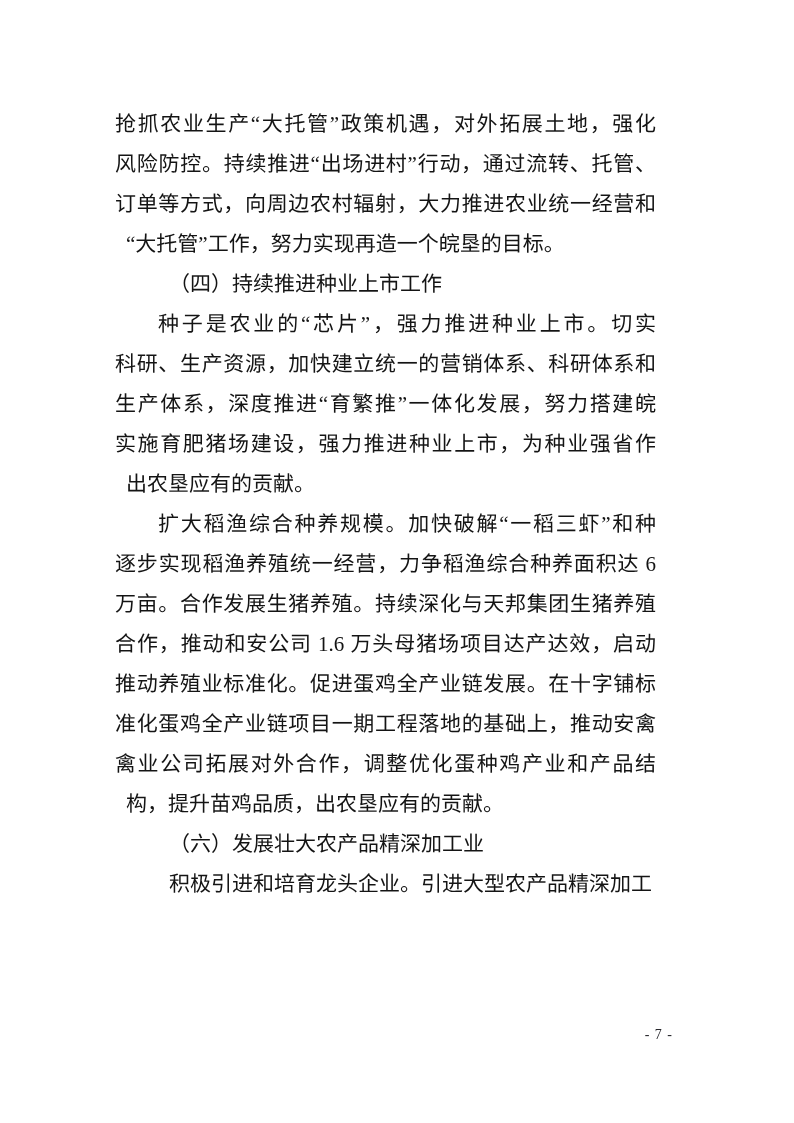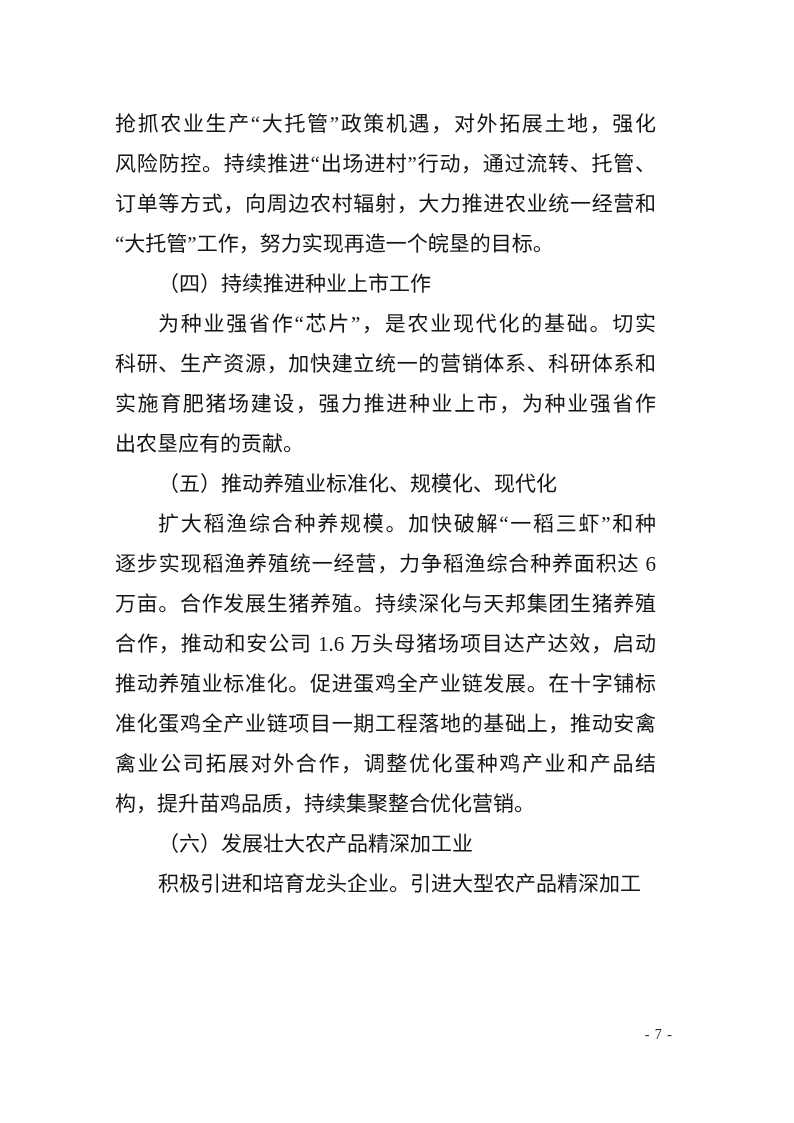--- a/index.html
+++ b/index.html
@@ -24,20 +24,21 @@
     line-height: 40px;
     font-size: 21px;
     overflow: hidden;
     white-space: normal;
     text-align: justify;
     text-align-last: justify;
     -moz-text-align-last: justify;
   }
   .line.no-stretch {
     text-align-last: left;
+    margin-left: 11px;
     -moz-text-align-last: left;
   }
   .line.indent { padding-left: 43px; }
   .page-number {
     position: absolute;
     left: 115px;
     top: 1024px;
     width: 558px;
     height: 22px;
     line-height: 22px;
@@ -55,37 +56,35 @@
       <div class="paragraph body">
         <div class="line">抢抓农业生产“大托管”政策机遇，对外拓展土地，强化</div>
         <div class="line">风险防控。持续推进“出场进村”行动，通过流转、托管、</div>
         <div class="line">订单等方式，向周边农村辐射，大力推进农业统一经营和</div>
         <div class="line no-stretch">“大托管”工作，努力实现再造一个皖垦的目标。</div>
       </div>
       <div class="paragraph heading">
         <div class="line indent no-stretch">（四）持续推进种业上市工作</div>
       </div>
       <div class="paragraph body">
-        <div class="line indent">为种业强省作“芯片”，是农业现代化的基础。切实</div>
+        <div class="line indent">种子是农业的“芯片”，强力推进种业上市。切实</div>
         <div class="line">科研、生产资源，加快建立统一的营销体系、科研体系和</div>
+        <div class="line">生产体系，深度推进“育繁推”一体化发展，努力搭建皖</div>
         <div class="line">实施育肥猪场建设，强力推进种业上市，为种业强省作</div>
         <div class="line no-stretch">出农垦应有的贡献。</div>
-      </div>
-      <div class="paragraph heading">
-        <div class="line indent no-stretch">（五）推动养殖业标准化、规模化、现代化</div>
       </div>
       <div class="paragraph body">
         <div class="line indent">扩大稻渔综合种养规模。加快破解“一稻三虾”和种</div>
         <div class="line">逐步实现稻渔养殖统一经营，力争稻渔综合种养面积达 6</div>
         <div class="line">万亩。合作发展生猪养殖。持续深化与天邦集团生猪养殖</div>
         <div class="line">合作，推动和安公司 1.6 万头母猪场项目达产达效，启动</div>
         <div class="line">推动养殖业标准化。促进蛋鸡全产业链发展。在十字铺标</div>
         <div class="line">准化蛋鸡全产业链项目一期工程落地的基础上，推动安禽</div>
         <div class="line">禽业公司拓展对外合作，调整优化蛋种鸡产业和产品结</div>
-        <div class="line no-stretch">构，提升苗鸡品质，持续集聚整合优化营销。</div>
+        <div class="line no-stretch">构，提升苗鸡品质，出农垦应有的贡献。</div>
       </div>
       <div class="paragraph heading">
         <div class="line indent no-stretch">（六）发展壮大农产品精深加工业</div>
       </div>
       <div class="paragraph body">
         <div class="line indent no-stretch">积极引进和培育龙头企业。引进大型农产品精深加工</div>
       </div>
     </div>
   <div class="page-number">- 7 -</div>
 </div>

